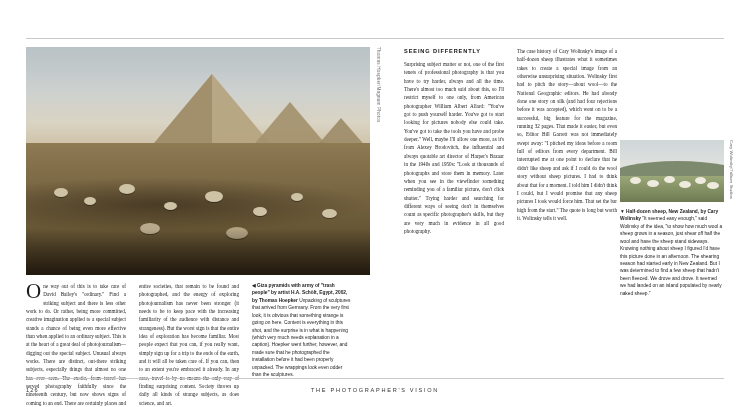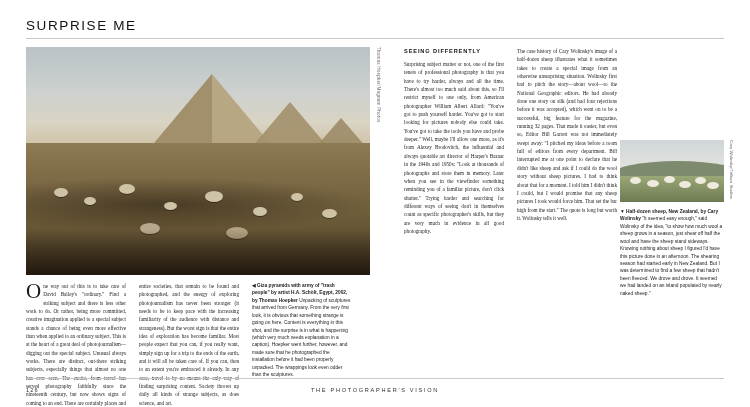--- a/index.html
+++ b/index.html
@@ -246,21 +246,20 @@
     font-size: 5.6px;
     letter-spacing: 1.7px;
     color: #333;
   }
 </style>
 </head>
 <body>
 
 <div class="page">
 
-  <div class="page-title">SURPRISE ME</div>
   <div class="header-rule"></div>
 
   <div class="photo">
     <div class="sky"></div>
     <div class="pyr1"></div>
     <div class="pyr1b"></div>
     <div class="pyr2"></div>
     <div class="pyr3"></div>
     <div class="ground"></div>
     <div class="dune-shadow"></div>

